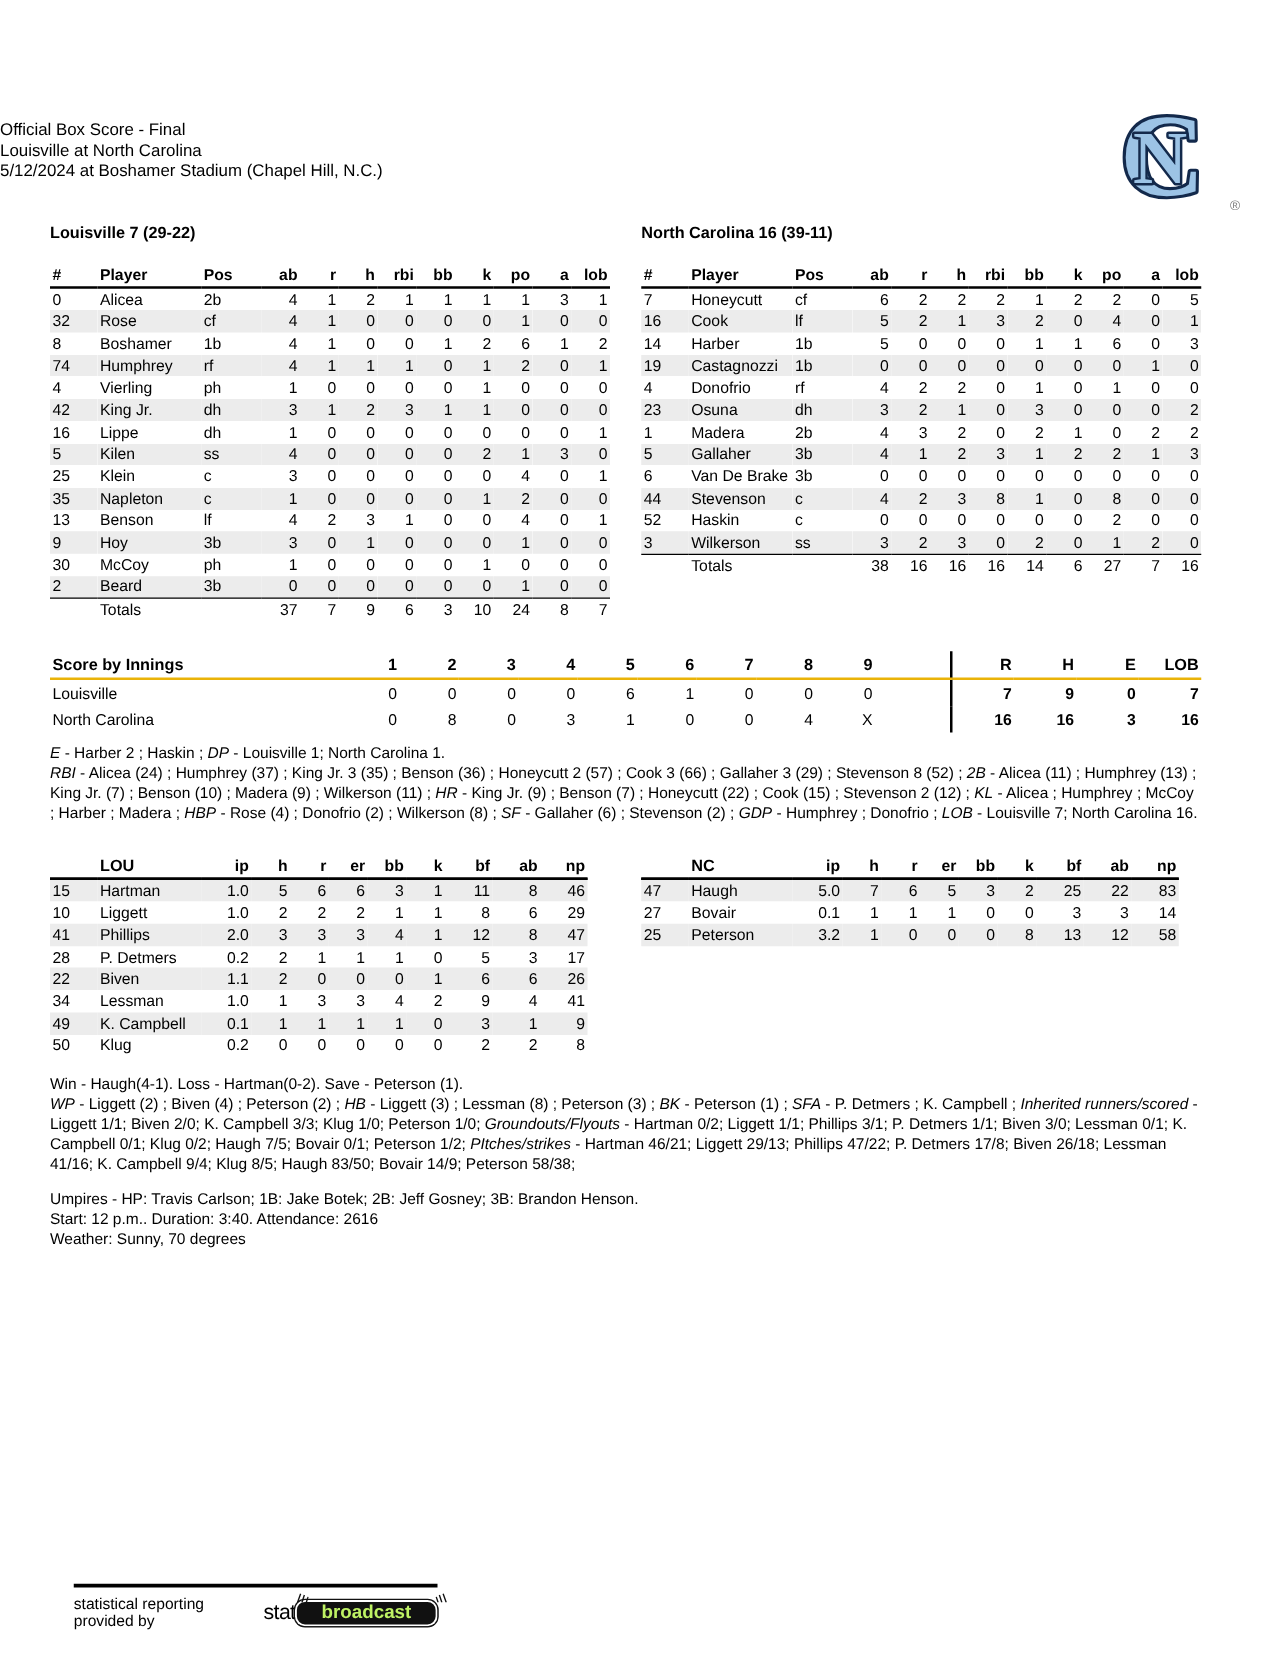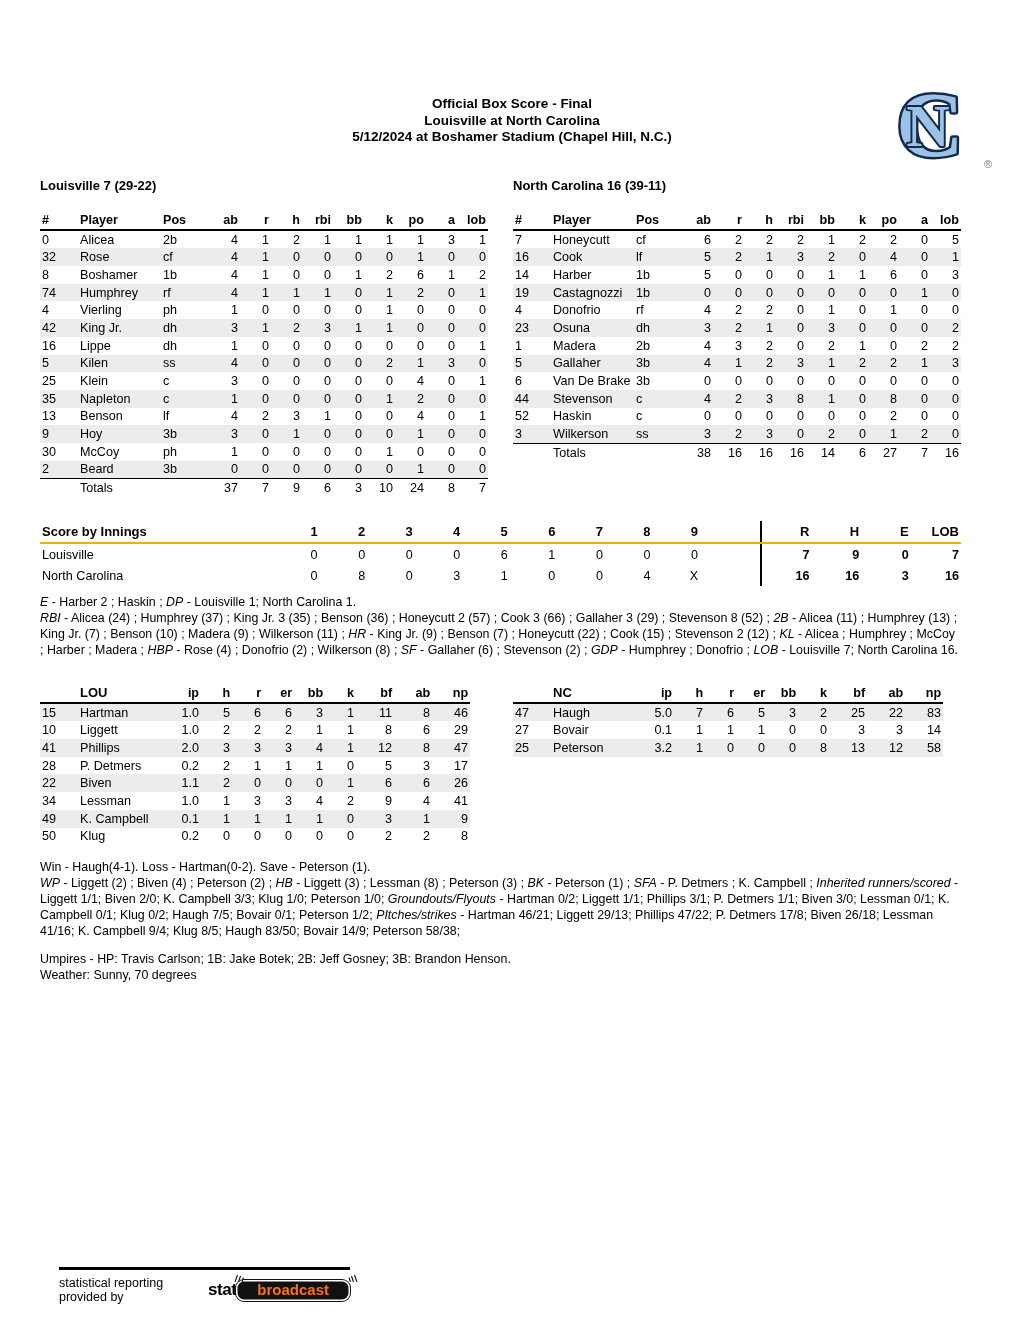--- a/index.html
+++ b/index.html
@@ -1,21 +1,21 @@
 <!DOCTYPE html>
 <html><head>
 <meta charset="utf-8">
 <style>
   html,body { margin:0; padding:0; background:#fff; }
   .page { position:relative; width:1024px; height:1325px; background:#fff; color:#000;
           font-family:"Liberation Sans", sans-serif; overflow:hidden; }
 
   
-  .title-block { position:absolute; top:96px; left:0; width:100%; text-align:center;
-                 font-weight:700; font-size:13.5px; line-height:16.5px; }
+  .title-block { position:absolute; top:96px; left:0; width:100%; 
+                 font-weight:400; font-size:13.5px; line-height:16.5px; }
 
   
   .unc-logo { position:absolute; top:76px; left:872px; width:124px; height:96px; }
 
   
   .main { position:absolute; top:178px; left:40px; width:921px; }
   .two-col { display:grid; grid-template-columns:1fr 1fr; column-gap:25px; align-items:start; }
   .team-label { font-weight:700; font-size:13px; margin-bottom:18px; }
 
   table { border-collapse:collapse; }
@@ -61,22 +61,22 @@
   .pitching th:nth-child(n+4), .pitching td:nth-child(n+4) { width:27px; text-align:right; }
   .pitching th:nth-child(9), .pitching td:nth-child(9),
   .pitching th:nth-child(10), .pitching td:nth-child(10),
   .pitching th:nth-child(11), .pitching td:nth-child(11) { width:34px; }
   .pitching tbody tr:nth-child(odd) { background:#ececec; }
 
   
   .footer { position:absolute; top:1267px; left:59px; width:291px; border-top:3px solid #000;
             padding-top:6px; font-size:12.5px; display:flex; align-items:center; gap:3px; }
   .sb-logo { display:inline-flex; align-items:center; position:relative; }
-  .sb-stat { font-weight:700; font-size:17px; letter-spacing:-0.5px; }
-  .sb-box { background:#111; color:#f97316; font-weight:700; font-size:15px; line-height:18px;
+  .sb-stat { font-weight:400; font-size:17px; letter-spacing:-0.5px; }
+  .sb-box { background:#111; color:#bef264; font-weight:700; font-size:15px; line-height:18px;
             border-radius:8px; padding:1px 21px 2px; box-shadow:inset 0 0 0 1.5px #fff, 0 0 0 1px #111; }
   .sb-waves { position:absolute; top:-7px; }
   .sb-waves.left { left:26px; }
   .sb-waves.right { right:-8px; }
 </style>
 </head>
 <body>
 
 <div class="page">
 
@@ -788,20 +788,21 @@
       </div>
     </div>
 
     <div class="notes decisions">Win - Haugh(4-1). Loss - Hartman(0-2). Save - Peterson (1).</div>
     <div class="notes" id="pitching-notes">
         <p><i>WP</i><span> - Liggett (2) ; Biven (4) ; Peterson (2) ; </span><i>HB</i><span> - Liggett (3) ; Lessman (8) ; Peterson (3) ; </span><i>BK</i><span> - Peterson (1) ; </span><i>SFA</i><span> - P. Detmers ; K. Campbell ; </span><i>Inherited runners/scored</i><span> - Liggett 1/1; Biven 2/0; K. Campbell 3/3; Klug 1/0; Peterson 1/0; </span><i>Groundouts/Flyouts</i><span> - Hartman 0/2; Liggett 1/1; Phillips 3/1; P. Detmers 1/1; Biven 3/0; Lessman 0/1; K. Campbell 0/1; Klug 0/2; Haugh 7/5; Bovair 0/1; Peterson 1/2; </span><i>PItches/strikes</i><span> - Hartman 46/21; Liggett 29/13; Phillips 47/22; P. Detmers 17/8; Biven 26/18; Lessman 41/16; K. Campbell 9/4; Klug 8/5; Haugh 83/50; Bovair 14/9; Peterson 58/38;</span></p>
       </div>
 
     <div class="notes footnote-block">
       <div>Umpires - HP: Travis Carlson; 1B: Jake Botek; 2B: Jeff Gosney; 3B: Brandon Henson.</div>
+      <div>Start: 12 p.m.. Duration: 3:40. Attendance: 2616</div>
       <div>Weather: Sunny, 70 degrees</div>
     </div>
 
   </div>
 
   <div class="footer">
     <span>statistical reporting provided by</span>
     <span class="sb-logo">
       <span class="sb-stat">stat</span>
       <svg class="sb-waves left" width="10" height="9" viewBox="0 0 10 9">

